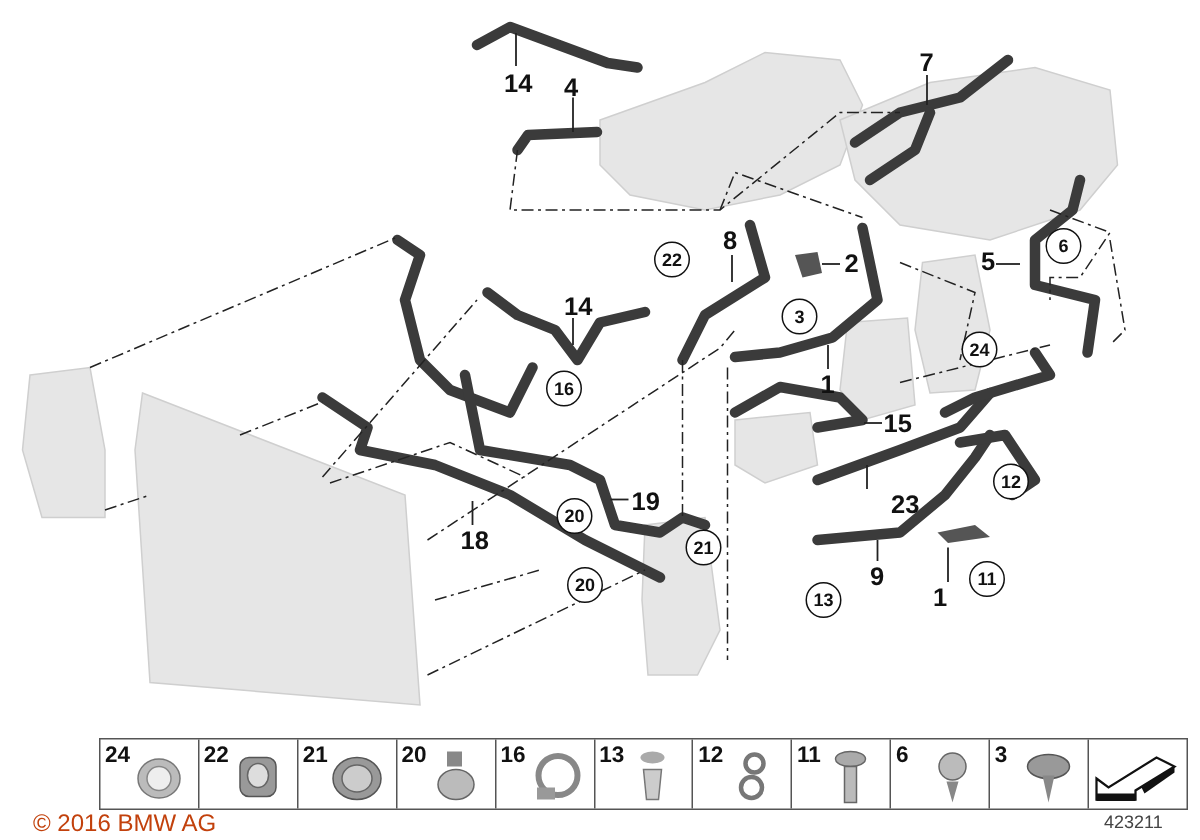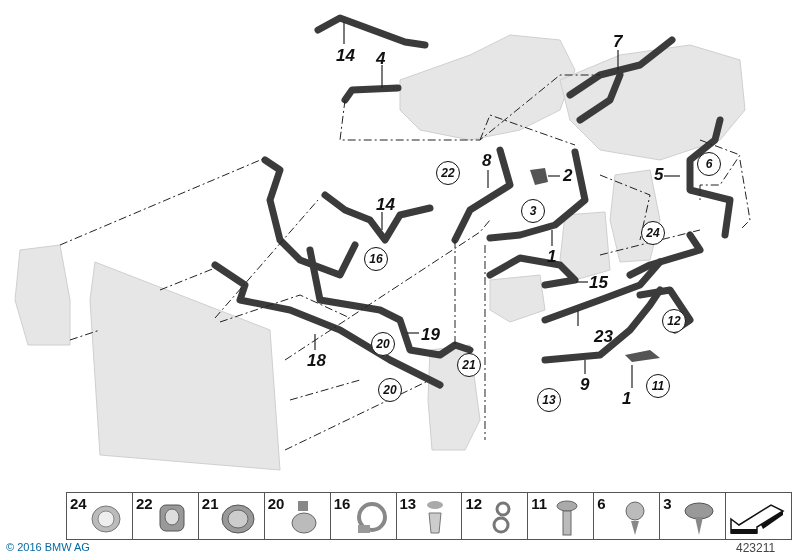--- a/index.html
+++ b/index.html
@@ -1,29 +1,29 @@
 <!DOCTYPE html>
 <html><head>
 <meta charset="utf-8">
 <style>
   html, body { margin:0; padding:0; background:#ffffff; }
   body { width:800px; height:560px; position:relative; overflow:hidden;
          font-family:"Liberation Sans", sans-serif; color:#111; }
-  #diagram { position:absolute; left:0; top:0; width:800px; height:480px;font-style:italic; }
+  #diagram { position:absolute; left:0; top:0; width:800px; height:480px; }
   .callout { position:absolute; font-weight:bold; font-size:17px; line-height:17px;
              color:#111; white-space:nowrap; }
   .callout.circ { width:22px; height:22px; border:1.6px solid #111; border-radius:50%;
                   font-size:12px; line-height:22px; text-align:center; background:#fff; }
   .legend { position:absolute; left:66px; top:492px; width:726px; height:48px;
             border:1px solid #555; display:flex; box-sizing:border-box; }
   .legend-cell { flex:1; border-right:1px solid #555; position:relative; }
   .legend-cell:last-child { border-right:none; }
   .legend-num { position:absolute; left:3px; top:2px; font-weight:bold; font-size:15px; }
   .legend-icon { position:absolute; right:6px; top:4px; width:40px; height:40px; }
-  .copyright { position:absolute; left:6px; top:541px; font-size:11px; color:#0369a1; }
+  .copyright { position:absolute; left:22px; top:541px; font-size:16px; color:#c2410c; }
   .diagram-id { position:absolute; left:736px; top:541px; font-size:12px; color:#444; }
 </style>
 </head>
 <body>
 
 <div id="diagram">
   <svg width="800" height="480" viewBox="0 0 800 480">
 
     <g fill="#e6e6e6" stroke="#cfcfcf" stroke-width="1">
       <path d="M400 80 L470 55 L510 35 L560 40 L575 70 L560 110 L520 130 L470 140 L420 130 L400 110 Z"></path>

